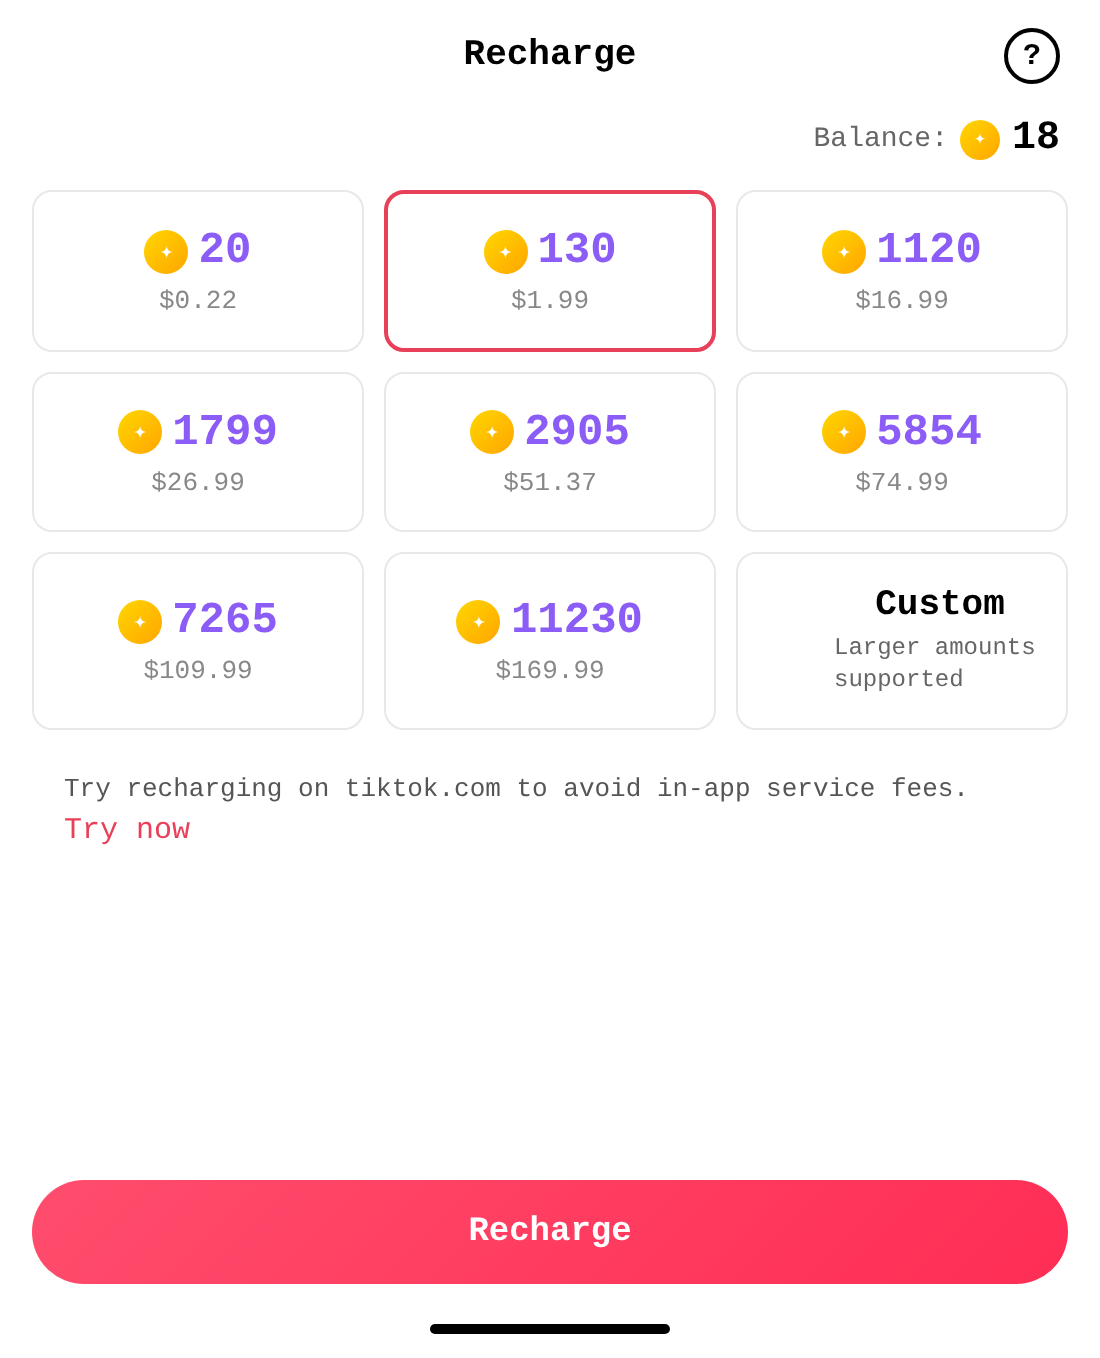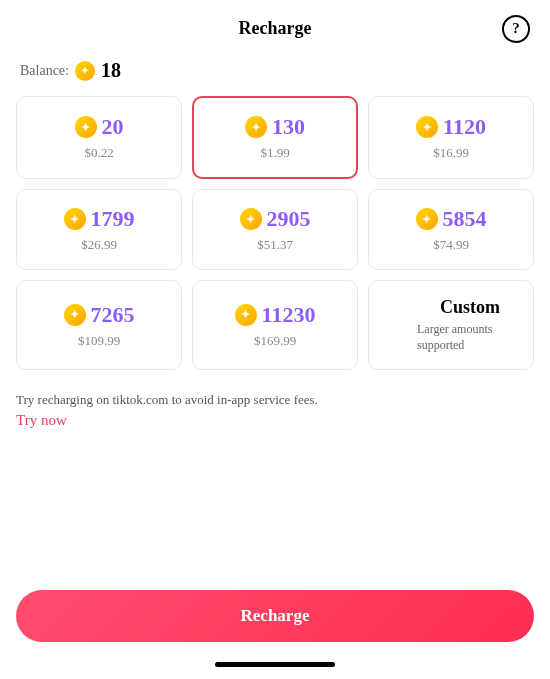--- a/index.html
+++ b/index.html
@@ -1,19 +1,19 @@
 <!DOCTYPE html>
 <html><head>
   <meta charset="utf-8">
   <style>
     * {
       box-sizing: border-box;
       margin: 0;
       padding: 0;
-      font-family: Liberation Serif, serif;
+      font-family: Liberation Mono, monospace;
     }
 
     body {
       background: #fff;
       width: 550px;
       height: 679px;
       overflow: hidden;
       display: flex;
       flex-direction: column;
     }
@@ -46,20 +46,21 @@
       font-weight: 700;
       color: #000;
       cursor: pointer;
     }
 
     .balance-row {
       display: flex;
       align-items: center;
       padding: 8px 20px 14px;
       gap: 6px;
+      justify-content: flex-end;
     }
 
     .balance-label {
       font-size: 14px;
       color: #666;
     }
 
     .coin-icon {
       width: 20px;
       height: 20px;
@@ -150,21 +151,21 @@
     }
 
     .card-custom-sub {
       font-size: 12px;
       color: #666;
       text-align: left;
       line-height: 1.3;
     }
 
     .info-section {
-      padding: 20px 16px 12px;
+      padding: 20px 32px 12px;
       flex: 1;
     }
 
     .info-text {
       font-size: 13px;
       color: #555;
       line-height: 1.5;
     }
 
     .info-link {

